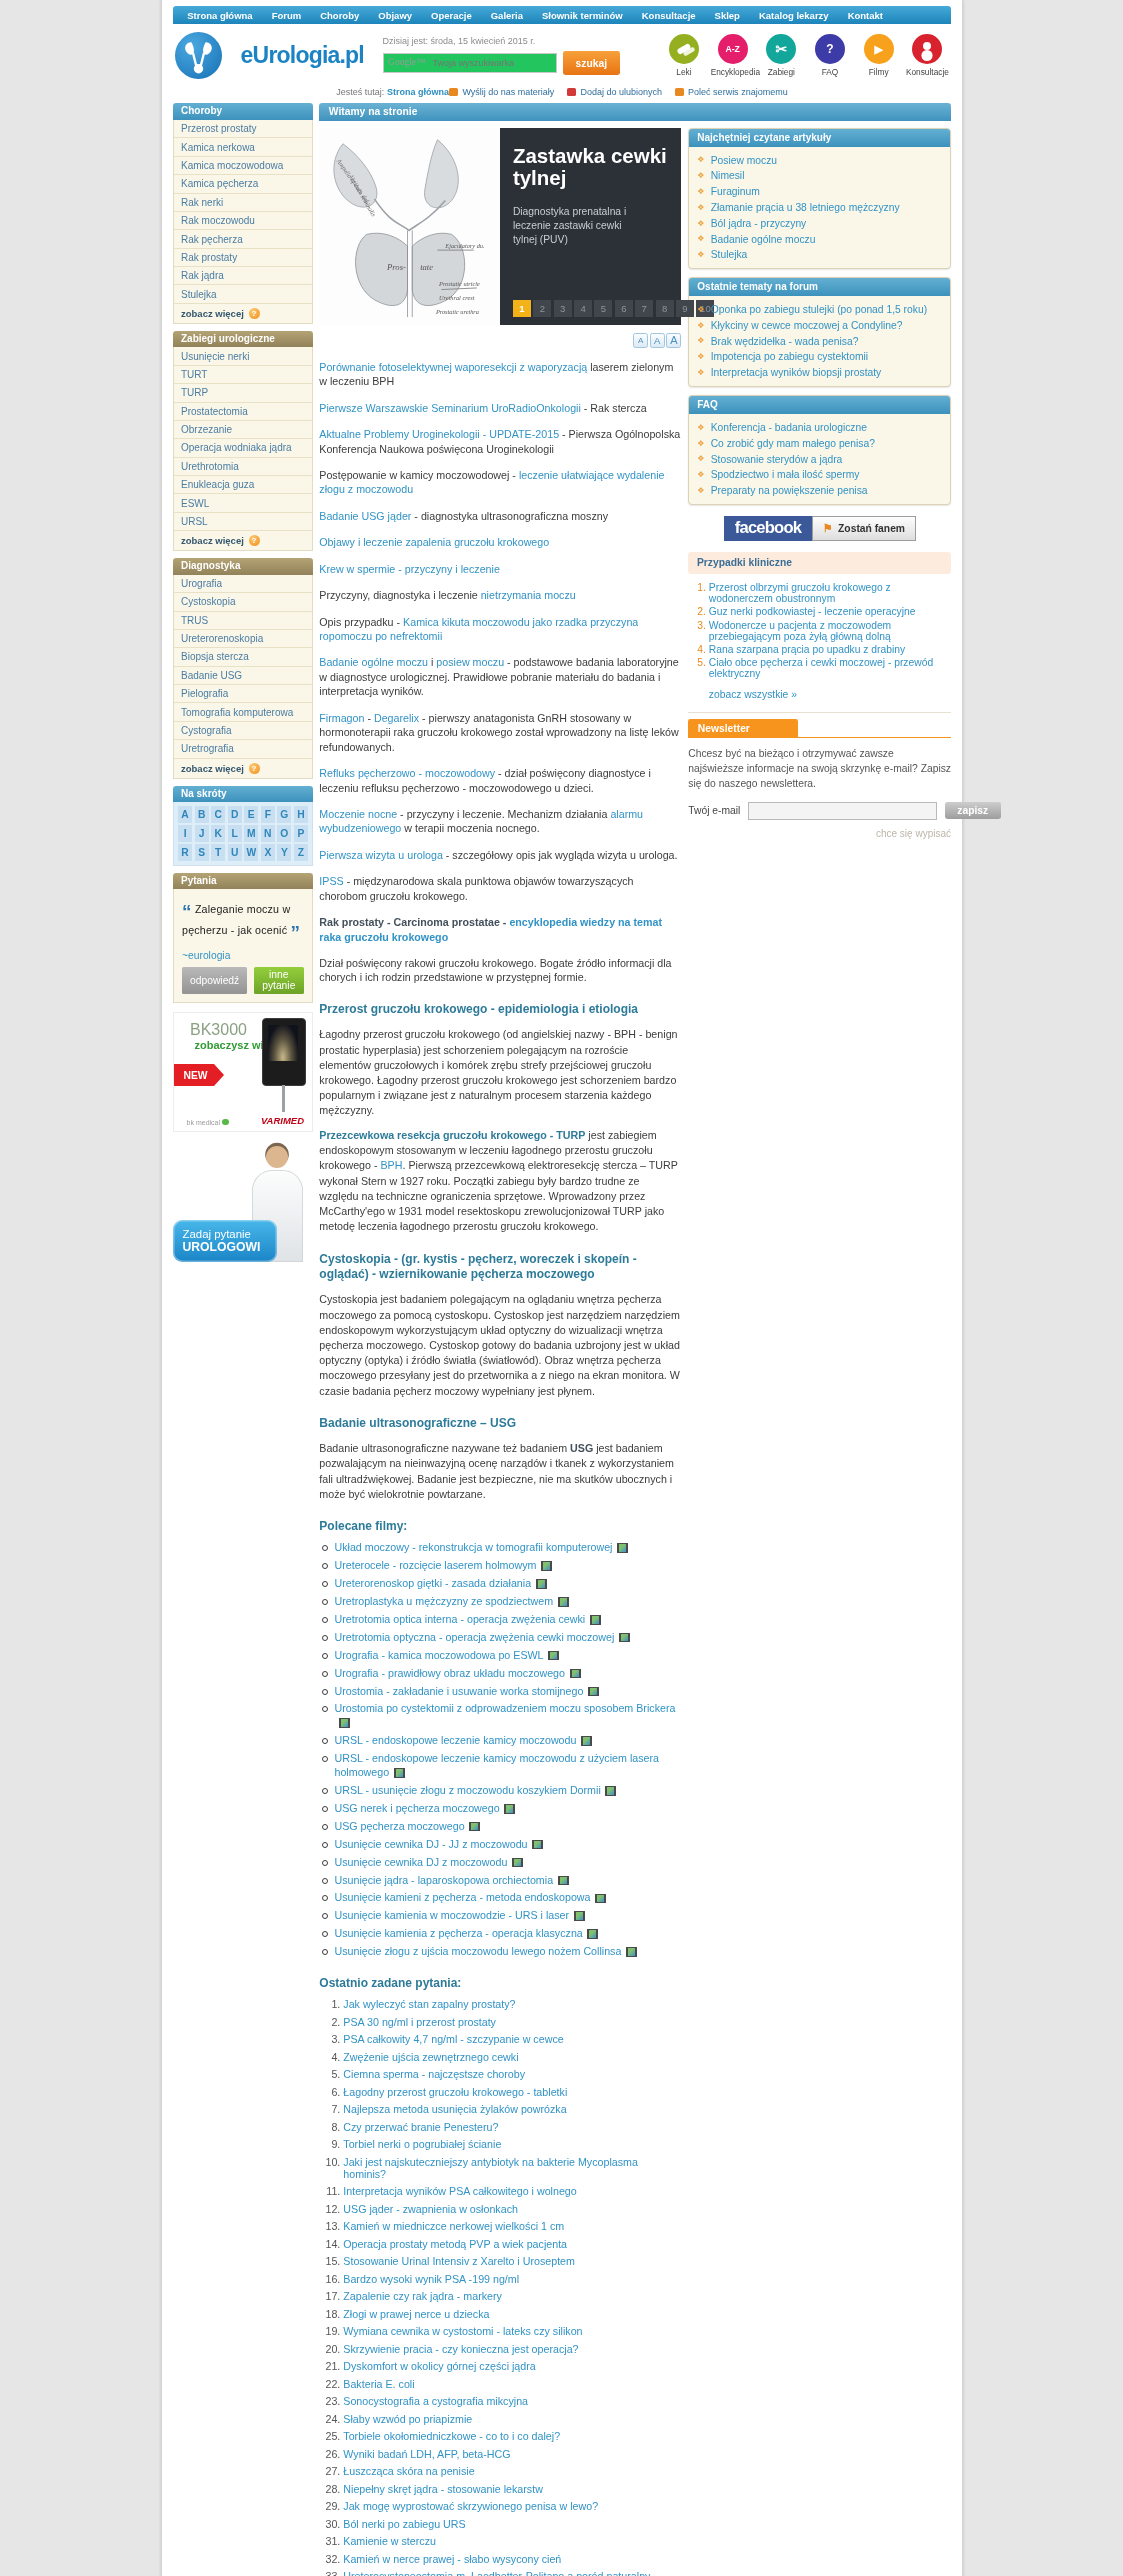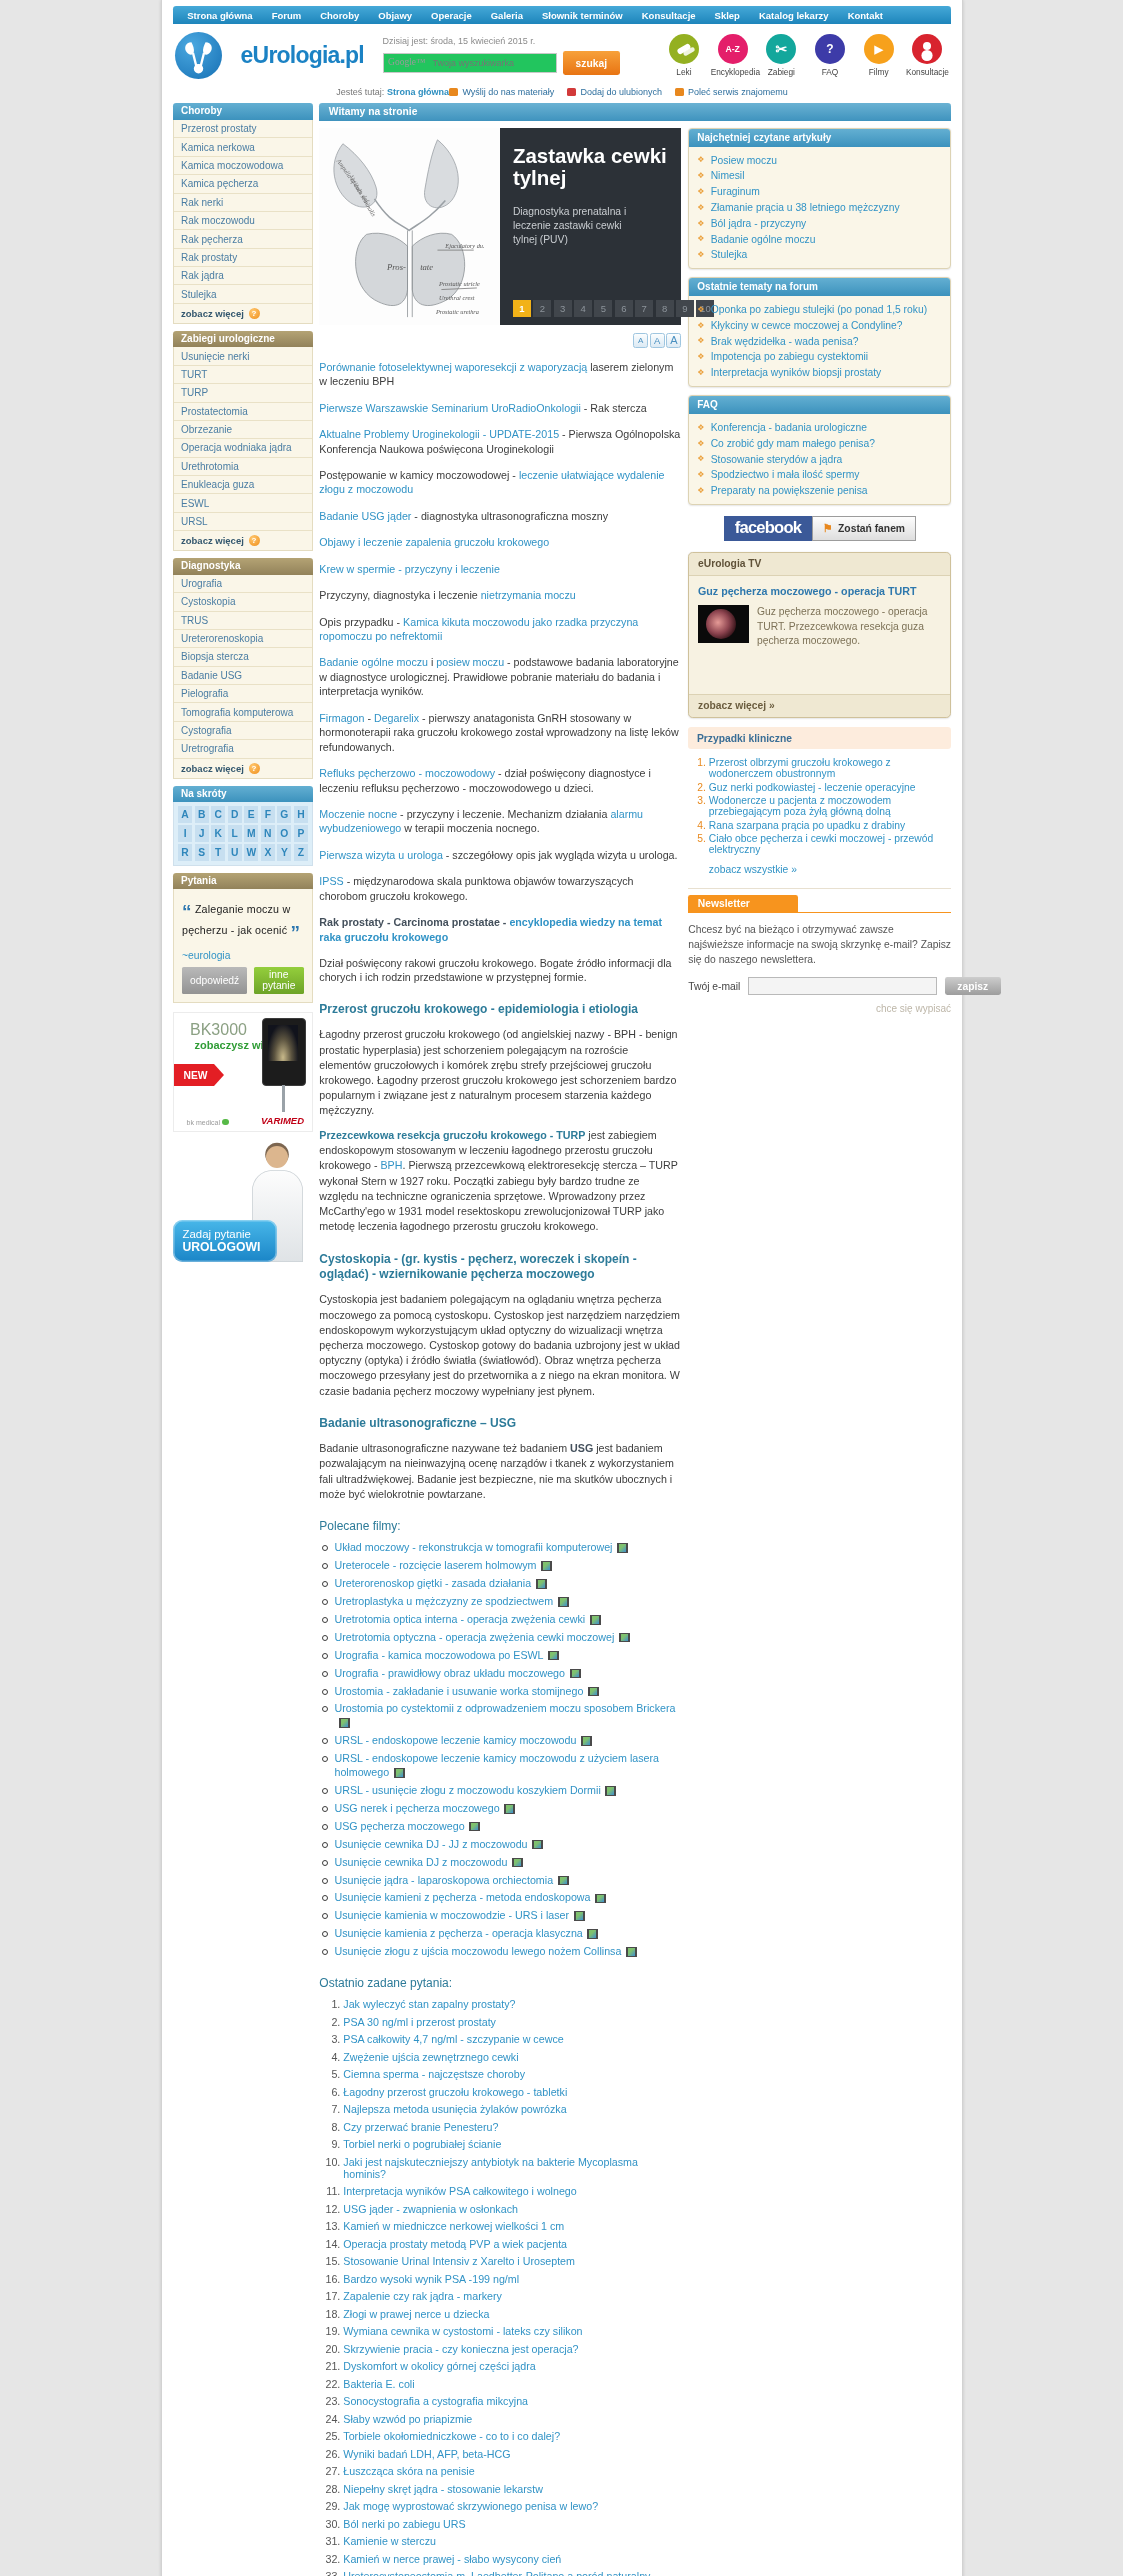--- a/index.html
+++ b/index.html
@@ -103,21 +103,21 @@
   .fontsize span:nth-child(2){font-size:9.5px}
   .fontsize span:nth-child(3){font-size:11px}
   .news{margin-top:3.2px}
   .news-item{margin:12px 0;font-size:10.7px;line-height:1.35;color:#3c3c3c}
   .seg-l{color:#3193c6}
   .seg-lb{color:#3193c6;font-weight:bold}
   .seg-b{font-weight:bold;color:#44505c}
   .seg-bl{color:#2d7b99;font-weight:bold}
   .section-h{margin:17.4px 0 8px;font-size:12px;line-height:1.3}
   .section-p{font-size:10.7px;line-height:1.42;margin:9.5px 0;color:#3c3c3c}
-  .films-h,.questions-h{color:#2d7b99;font-weight:normal;font-size:12px;margin:17.4px 0 8px}
+  .films-h,.questions-h{color:#2d7b99;font-weight:bold;font-size:12px;margin:17.4px 0 8px}
   .films{list-style:none;margin:0;padding:0 0 0 3.2px}
   .films li{margin:4px 0;padding-left:12px;position:relative;font-size:10.7px;line-height:1.3}
   .films li::before{content:"";position:absolute;left:0;top:4px;width:4px;height:4px;border:1.6px solid #3c3c3c;border-radius:50%}
   .film-ico{display:inline-block;width:11px;height:9.5px;background:linear-gradient(135deg,#7fc16e 40%,#3f8fd1);border:0.8px solid #4a4a4a;border-left:2.4px solid #4a4a4a;border-right:2.4px solid #4a4a4a;vertical-align:-1.6px;margin-left:4.7px}
   .questions{margin:4.7px 0 0;padding-left:24px;color:#555}
   .questions li{margin:5.5px 0;font-size:10.7px}
   
   .box{border:0.8px solid #ddd3b4;border-radius:4px;background:#faf6e8;margin-bottom:8px;box-shadow:0 0.8px 1.6px rgba(0,0,0,.10);overflow:hidden}
   .box-head{height:18px;line-height:18px;background:linear-gradient(#63afd2,#3c92bd);color:#fff;font-weight:bold;padding-left:8px;font-size:10px}
   .box ul{list-style:none;margin:0;padding:5.5px 8px}
@@ -548,31 +548,20 @@
             </div>
 
           <div class="fbbar">
             <span class="fb-logo">facebook</span>
             <span class="fb-btn">
                 <span class="flag">⚑</span>
                 <span>Zostań fanem</span>
               </span>
           </div>
 
-          <div class="tv">
-            <div class="tv-head">eUrologia TV</div>
-            <div class="tv-body">
-              <a href="#" class="tv-title">Guz pęcherza moczowego - operacja TURT</a>
-              <div class="tv-row">
-                <span class="thumb"></span>
-                <span class="tv-desc">Guz pęcherza moczowego - operacja TURT. Przezcewkowa resekcja guza pęcherza moczowego.</span>
-              </div>
-            </div>
-            <div class="tv-foot">zobacz więcej »</div>
-          </div>
 
           <div class="cases">
             <div class="cases-head">Przypadki kliniczne</div>
             <ol id="cases-list">
                 <li><a href="#">Przerost olbrzymi gruczołu krokowego z wodonerczem obustronnym</a></li>
                 <li><a href="#">Guz nerki podkowiastej - leczenie operacyjne</a></li>
                 <li><a href="#">Wodonercze u pacjenta z moczowodem przebiegającym poza żyłą główną dolną</a></li>
                 <li><a href="#">Rana szarpana prącia po upadku z drabiny</a></li>
                 <li><a href="#">Ciało obce pęcherza i cewki moczowej - przewód elektryczny</a></li>
               </ol>

